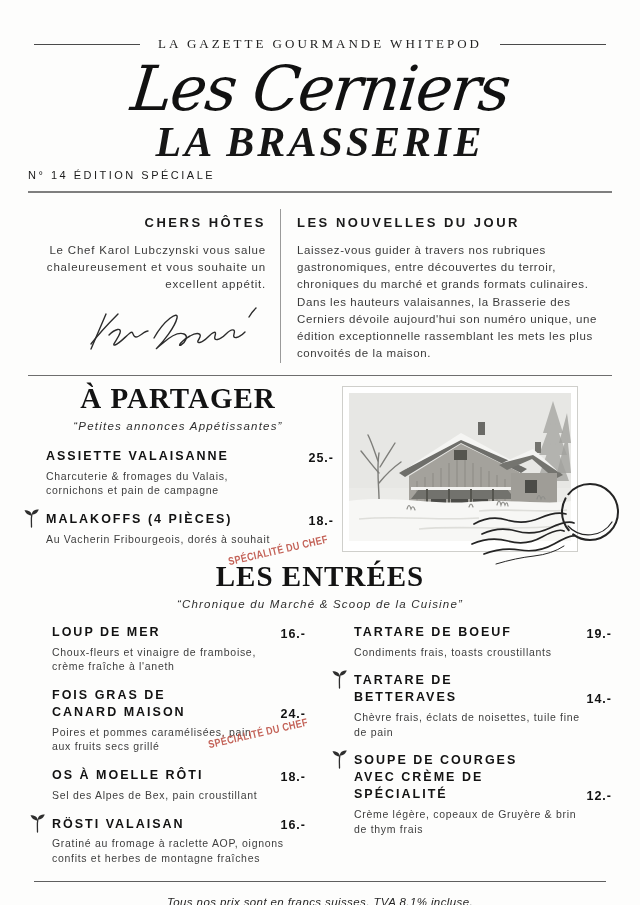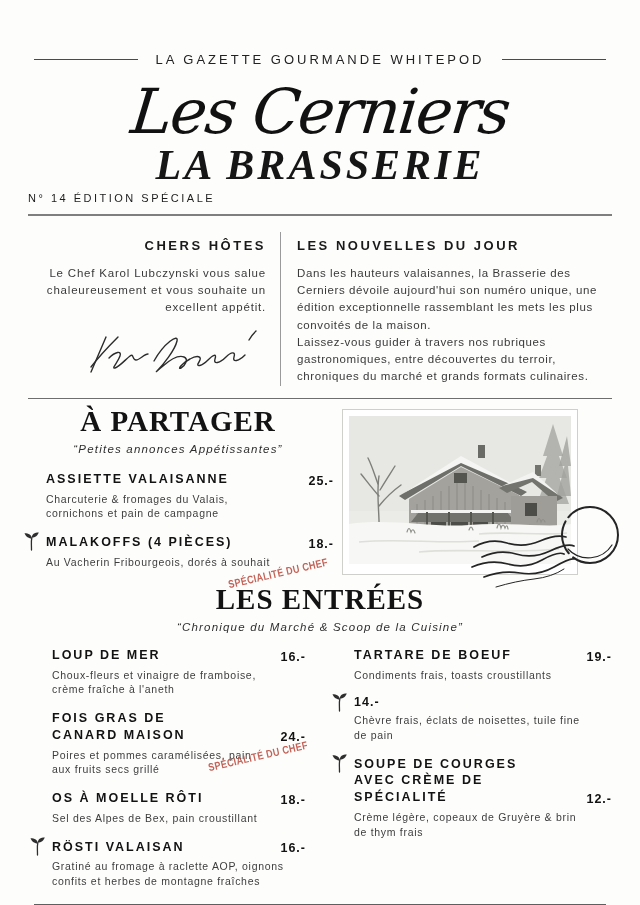--- a/index.html
+++ b/index.html
@@ -3,21 +3,21 @@
 <meta charset="utf-8">
 <style>
   html,body { margin:0; padding:0; background:#ffffff; }
   .page {
     position:relative; width:640px; height:905px; margin:0 auto;
     background:#fdfdfc; overflow:hidden; color:#1a1a1a;
     font-family:"Liberation Sans", sans-serif;
   }
   
   .masthead { padding-top:36px; }
-  .tagline-row { display:flex; align-items:center; width:572px; margin:16px auto; }
+  .tagline-row { display:flex; align-items:center; width:572px; margin:0 auto;font-family:Liberation Serif, serif; }
   .tagline-rule { flex:1; height:1px; background:#4a4a4a; }
   .tagline { padding:0 18px; font-size:13px; letter-spacing:3px; font-weight:400; color:#222; white-space:nowrap; }
   .title-script {
     text-align:center; font-family:"DejaVu Serif", serif; font-style:italic; font-weight:500;
     font-size:62px; line-height:0.95; margin-top:8px; transform:skewX(-6deg); letter-spacing:-2px; color:#111;
   }
   .title-sub {
     text-align:center; font-family:"Liberation Serif", serif; font-style:italic; font-weight:700;
     font-size:42px; line-height:1; margin-top:2px; letter-spacing:3px; color:#161616;
   }
@@ -91,22 +91,22 @@
           <path d="M20 12 C14 26 8 40 5 47"></path>
           <path d="M5 42 C15 29 26 18 32 12"></path>
           <path d="M23 33 C29 27 36 25 34 31 C32 37 25 44 29 43 C33 42 40 34 44 31 C48 28 46 35 50 35 C54 35 58 29 62 29"></path>
           <path d="M68 36 C78 18 93 8 91 16 C89 25 77 40 71 46 C69 48 72 45 77 41 C85 34 93 30 98 32 C103 34 99 41 95 43 C91 45 96 38 104 34 C111 30 117 31 113 37 C109 43 116 41 122 35 C127 30 131 28 129 34 C127 40 134 38 140 32 C145 27 150 26 148 32 C146 38 153 36 159 30"></path>
           <path d="M163 15 C165 11 168 8 170 6"></path>
         </svg>
       </div>
     </div>
     <div class="intro-right">
       <div class="col-heading">LES NOUVELLES DU JOUR</div>
+      <div class="news-para">Laissez-vous guider à travers nos rubriques gastronomiques, entre découvertes du terroir, chroniques du marché et grands formats culinaires.</div>
       <div class="news-para">Dans les hauteurs valaisannes, la Brasserie des Cerniers dévoile aujourd'hui son numéro unique, une édition exceptionnelle rassemblant les mets les plus convoités de la maison.</div>
-      <div class="news-para">Laissez-vous guider à travers nos rubriques gastronomiques, entre découvertes du terroir, chroniques du marché et grands formats culinaires.</div>
     </div>
   </div>
   <div class="rule-mid"></div>
 
   <div class="partager-row">
     <div class="partager-left">
       <div class="sec-title">À PARTAGER</div>
       <div class="sec-sub">“Petites annonces Appétissantes”</div>
       <div class="partager-items">
 
@@ -289,20 +289,21 @@
 
       <div class="menu-item">
         <span class="sprout">
           <svg width="19" height="21" viewBox="0 0 19 21" fill="none">
             <path d="M9.5 19 C9.5 13 9 10 9.8 7" stroke="#2e2e2e" stroke-width="1.3" stroke-linecap="round"></path>
             <path d="M9.8 7.5 C6 7.5 3.6 5 2.5 2.2 C6.6 2.2 9.8 4 9.8 7.5 Z" fill="#2e2e2e"></path>
             <path d="M9.8 6.8 C13.4 6.8 15.6 4.4 16.8 1.6 C12.4 1.6 9.8 3.4 9.8 6.8 Z" fill="#2e2e2e"></path>
           </svg>
         </span>
         <div class="mi-head">
+          <span class="mi-name">TARTARE DE BETTERAVES</span>
           <span class="mi-price">14.-</span>
         </div>
         <div class="mi-desc">Chèvre frais, éclats de noisettes, tuile fine de pain</div>
       </div>
 
       <div class="menu-item">
         <span class="sprout">
           <svg width="19" height="21" viewBox="0 0 19 21" fill="none">
             <path d="M9.5 19 C9.5 13 9 10 9.8 7" stroke="#2e2e2e" stroke-width="1.3" stroke-linecap="round"></path>
             <path d="M9.8 7.5 C6 7.5 3.6 5 2.5 2.2 C6.6 2.2 9.8 4 9.8 7.5 Z" fill="#2e2e2e"></path>

